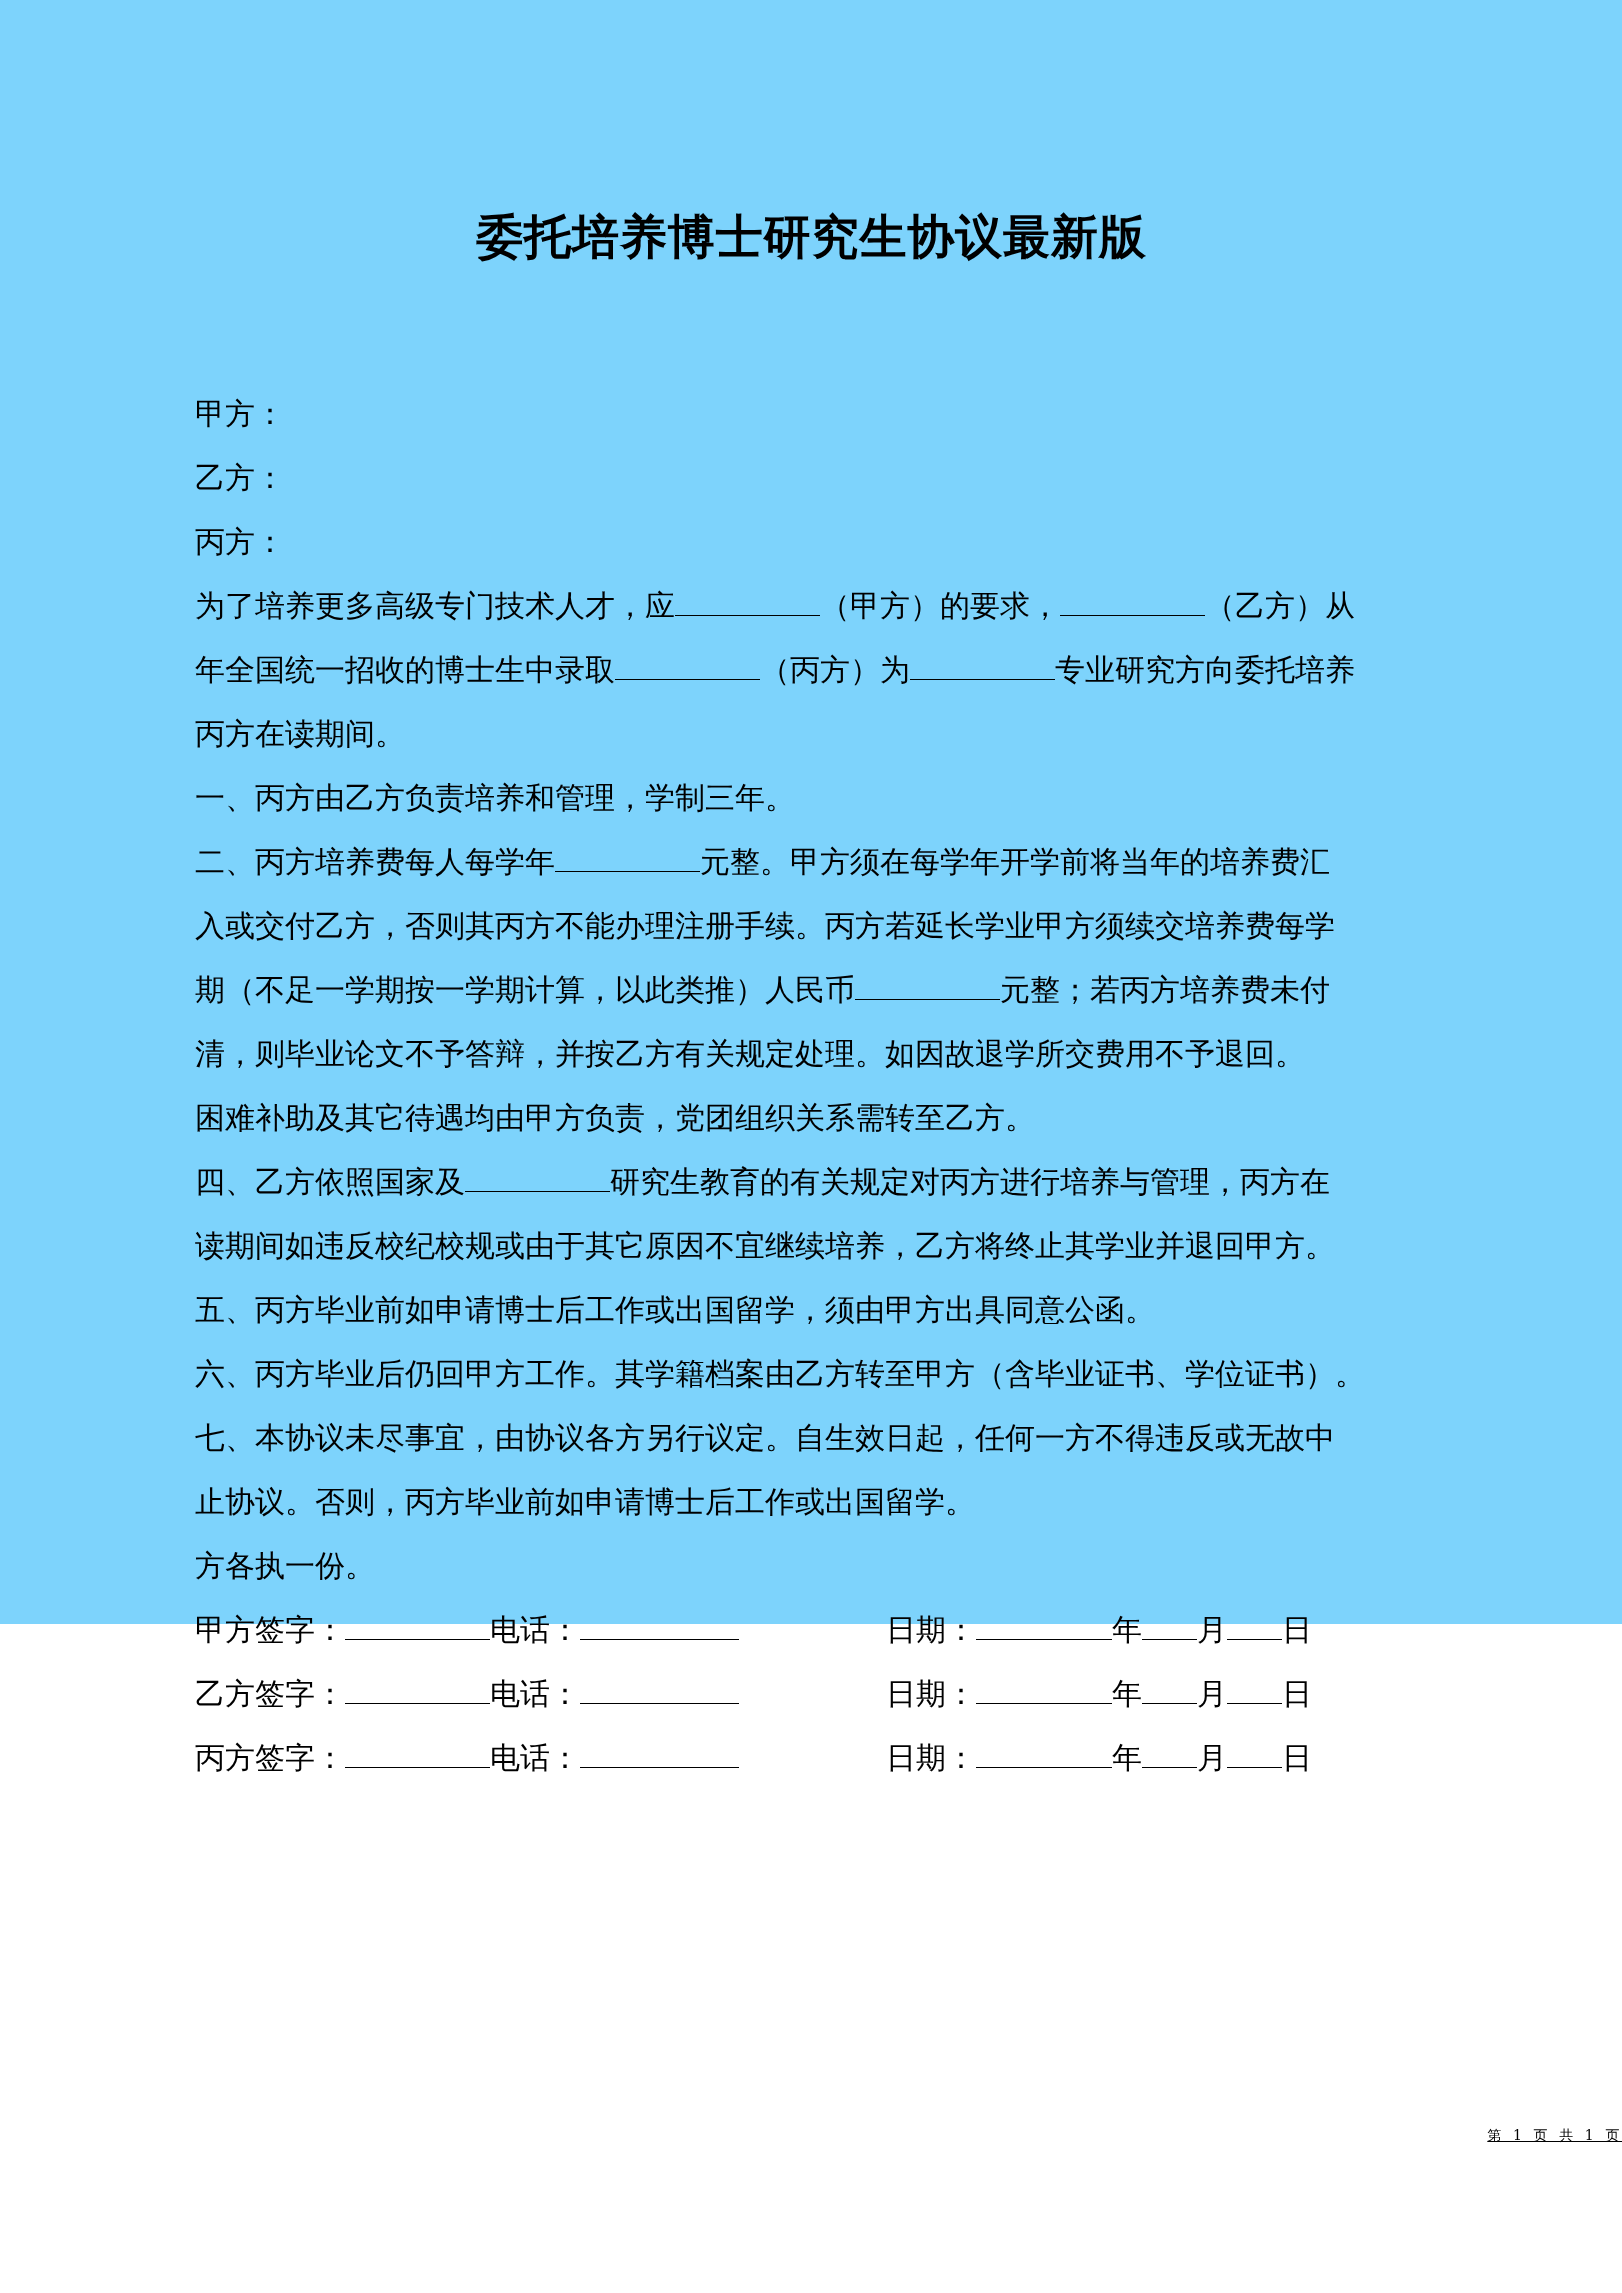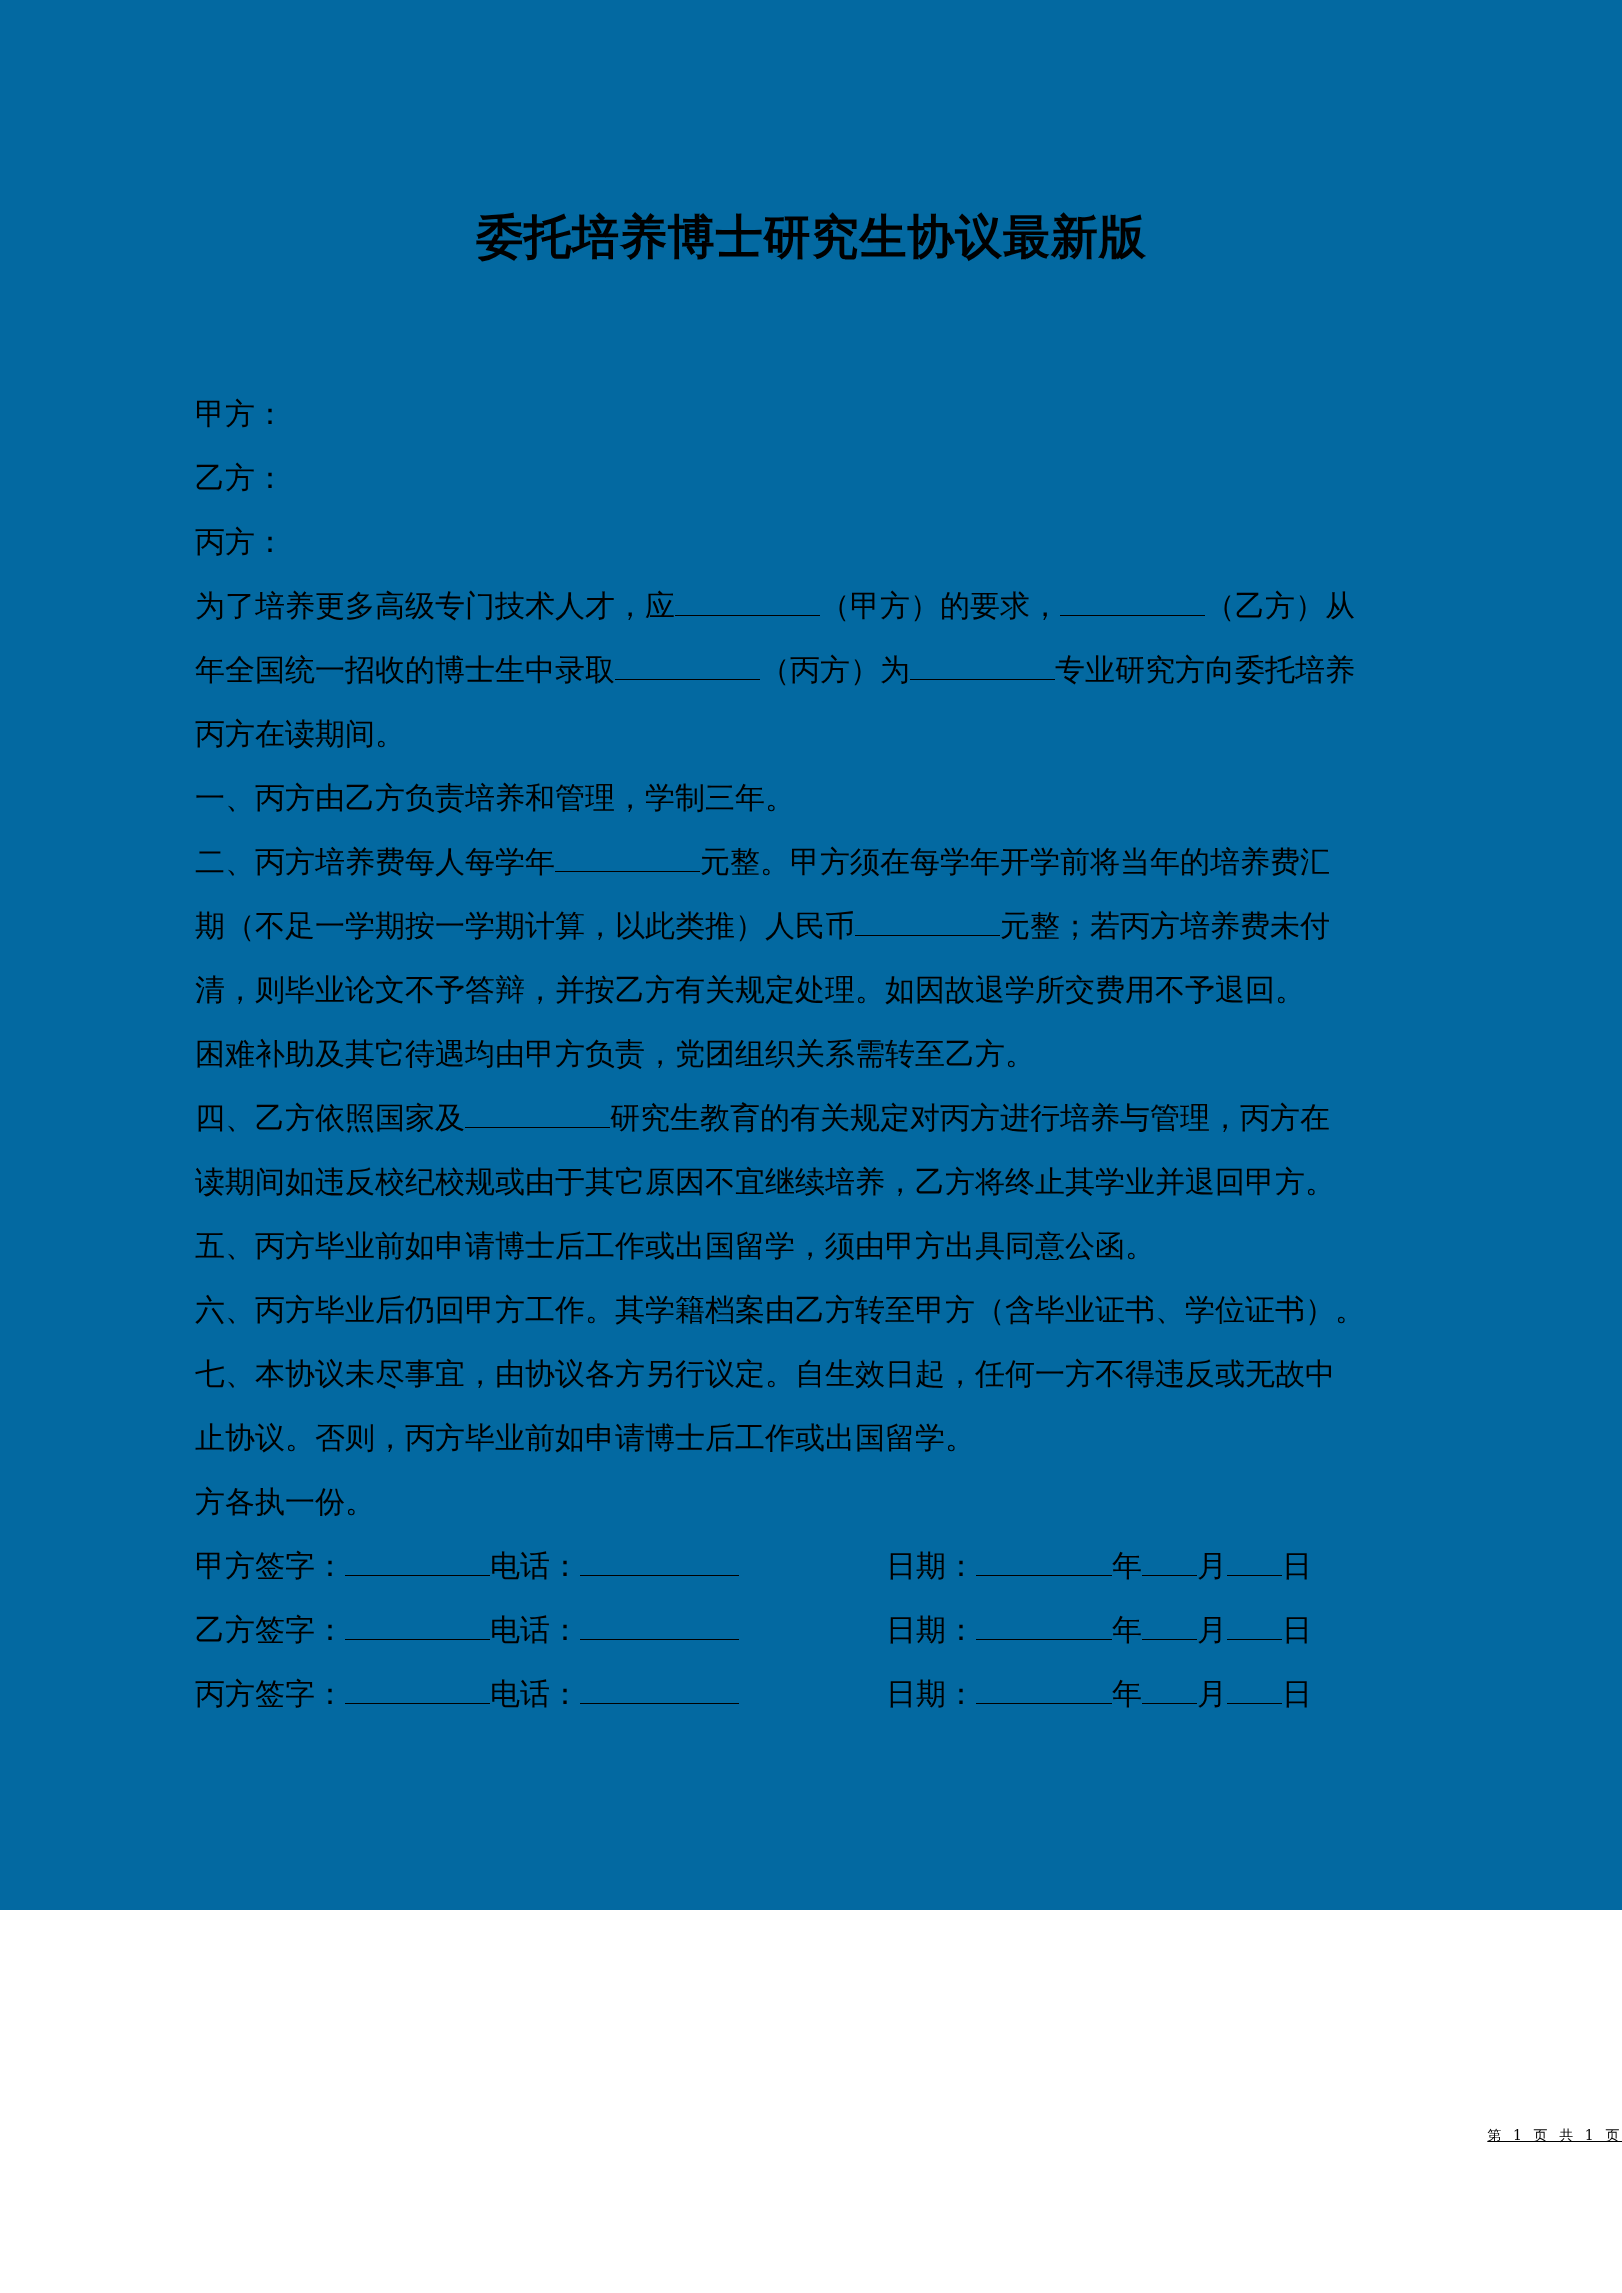--- a/index.html
+++ b/index.html
@@ -11,22 +11,22 @@
       width: 1623px;
       height: 2294px;
       position: relative;
       font-family: "DejaVu Serif", "Liberation Serif", serif;
       color: #000000;
     }
     .page {
       position: absolute;
       left: 0; top: 0;
       width: 1623px;
-      height: 1910px;
-      background: #0369a1;
+      height: 1624px;
+      background: #7dd3fc;
     }
     .title {
       position: absolute;
       top: 205px;
       left: 0;
       width: 1623px;
       text-align: center;
       font-size: 47px;
       font-weight: bold;
       letter-spacing: 0.9px;
@@ -88,20 +88,21 @@
     <span class="line">乙方：</span>
     <span class="line">丙方：</span>
 
     <span class="line"><span>为了培养更多高级专门技术人才，应</span><span class="blank b160"></span><span>（甲方）的要求，</span><span class="blank b160"></span><span>（乙方）从</span></span>
     <span class="line"><span>年全国统一招收的博士生中录取</span><span class="blank b160"></span><span>（丙方）为</span><span class="blank b160"></span><span>专业研究方向委托培养</span></span>
     <span class="line">丙方在读期间。</span>
 
     <span class="line">一、丙方由乙方负责培养和管理，学制三年。</span>
 
     <span class="line"><span>二、丙方培养费每人每学年</span><span class="blank b160"></span><span>元整。甲方须在每学年开学前将当年的培养费汇</span></span>
+    <span class="line">入或交付乙方，否则其丙方不能办理注册手续。丙方若延长学业甲方须续交培养费每学</span>
     <span class="line"><span>期（不足一学期按一学期计算，以此类推）人民币</span><span class="blank b160"></span><span>元整；若丙方培养费未付</span></span>
     <span class="line">清，则毕业论文不予答辩，并按乙方有关规定处理。如因故退学所交费用不予退回。</span>
 
     <span class="line">困难补助及其它待遇均由甲方负责，党团组织关系需转至乙方。</span>
 
     <span class="line"><span>四、乙方依照国家及</span><span class="blank b160"></span><span>研究生教育的有关规定对丙方进行培养与管理，丙方在</span></span>
     <span class="line">读期间如违反校纪校规或由于其它原因不宜继续培养，乙方将终止其学业并退回甲方。</span>
 
     <span class="line">五、丙方毕业前如申请博士后工作或出国留学，须由甲方出具同意公函。</span>
     <span class="line">六、丙方毕业后仍回甲方工作。其学籍档案由乙方转至甲方（含毕业证书、学位证书）。</span>

